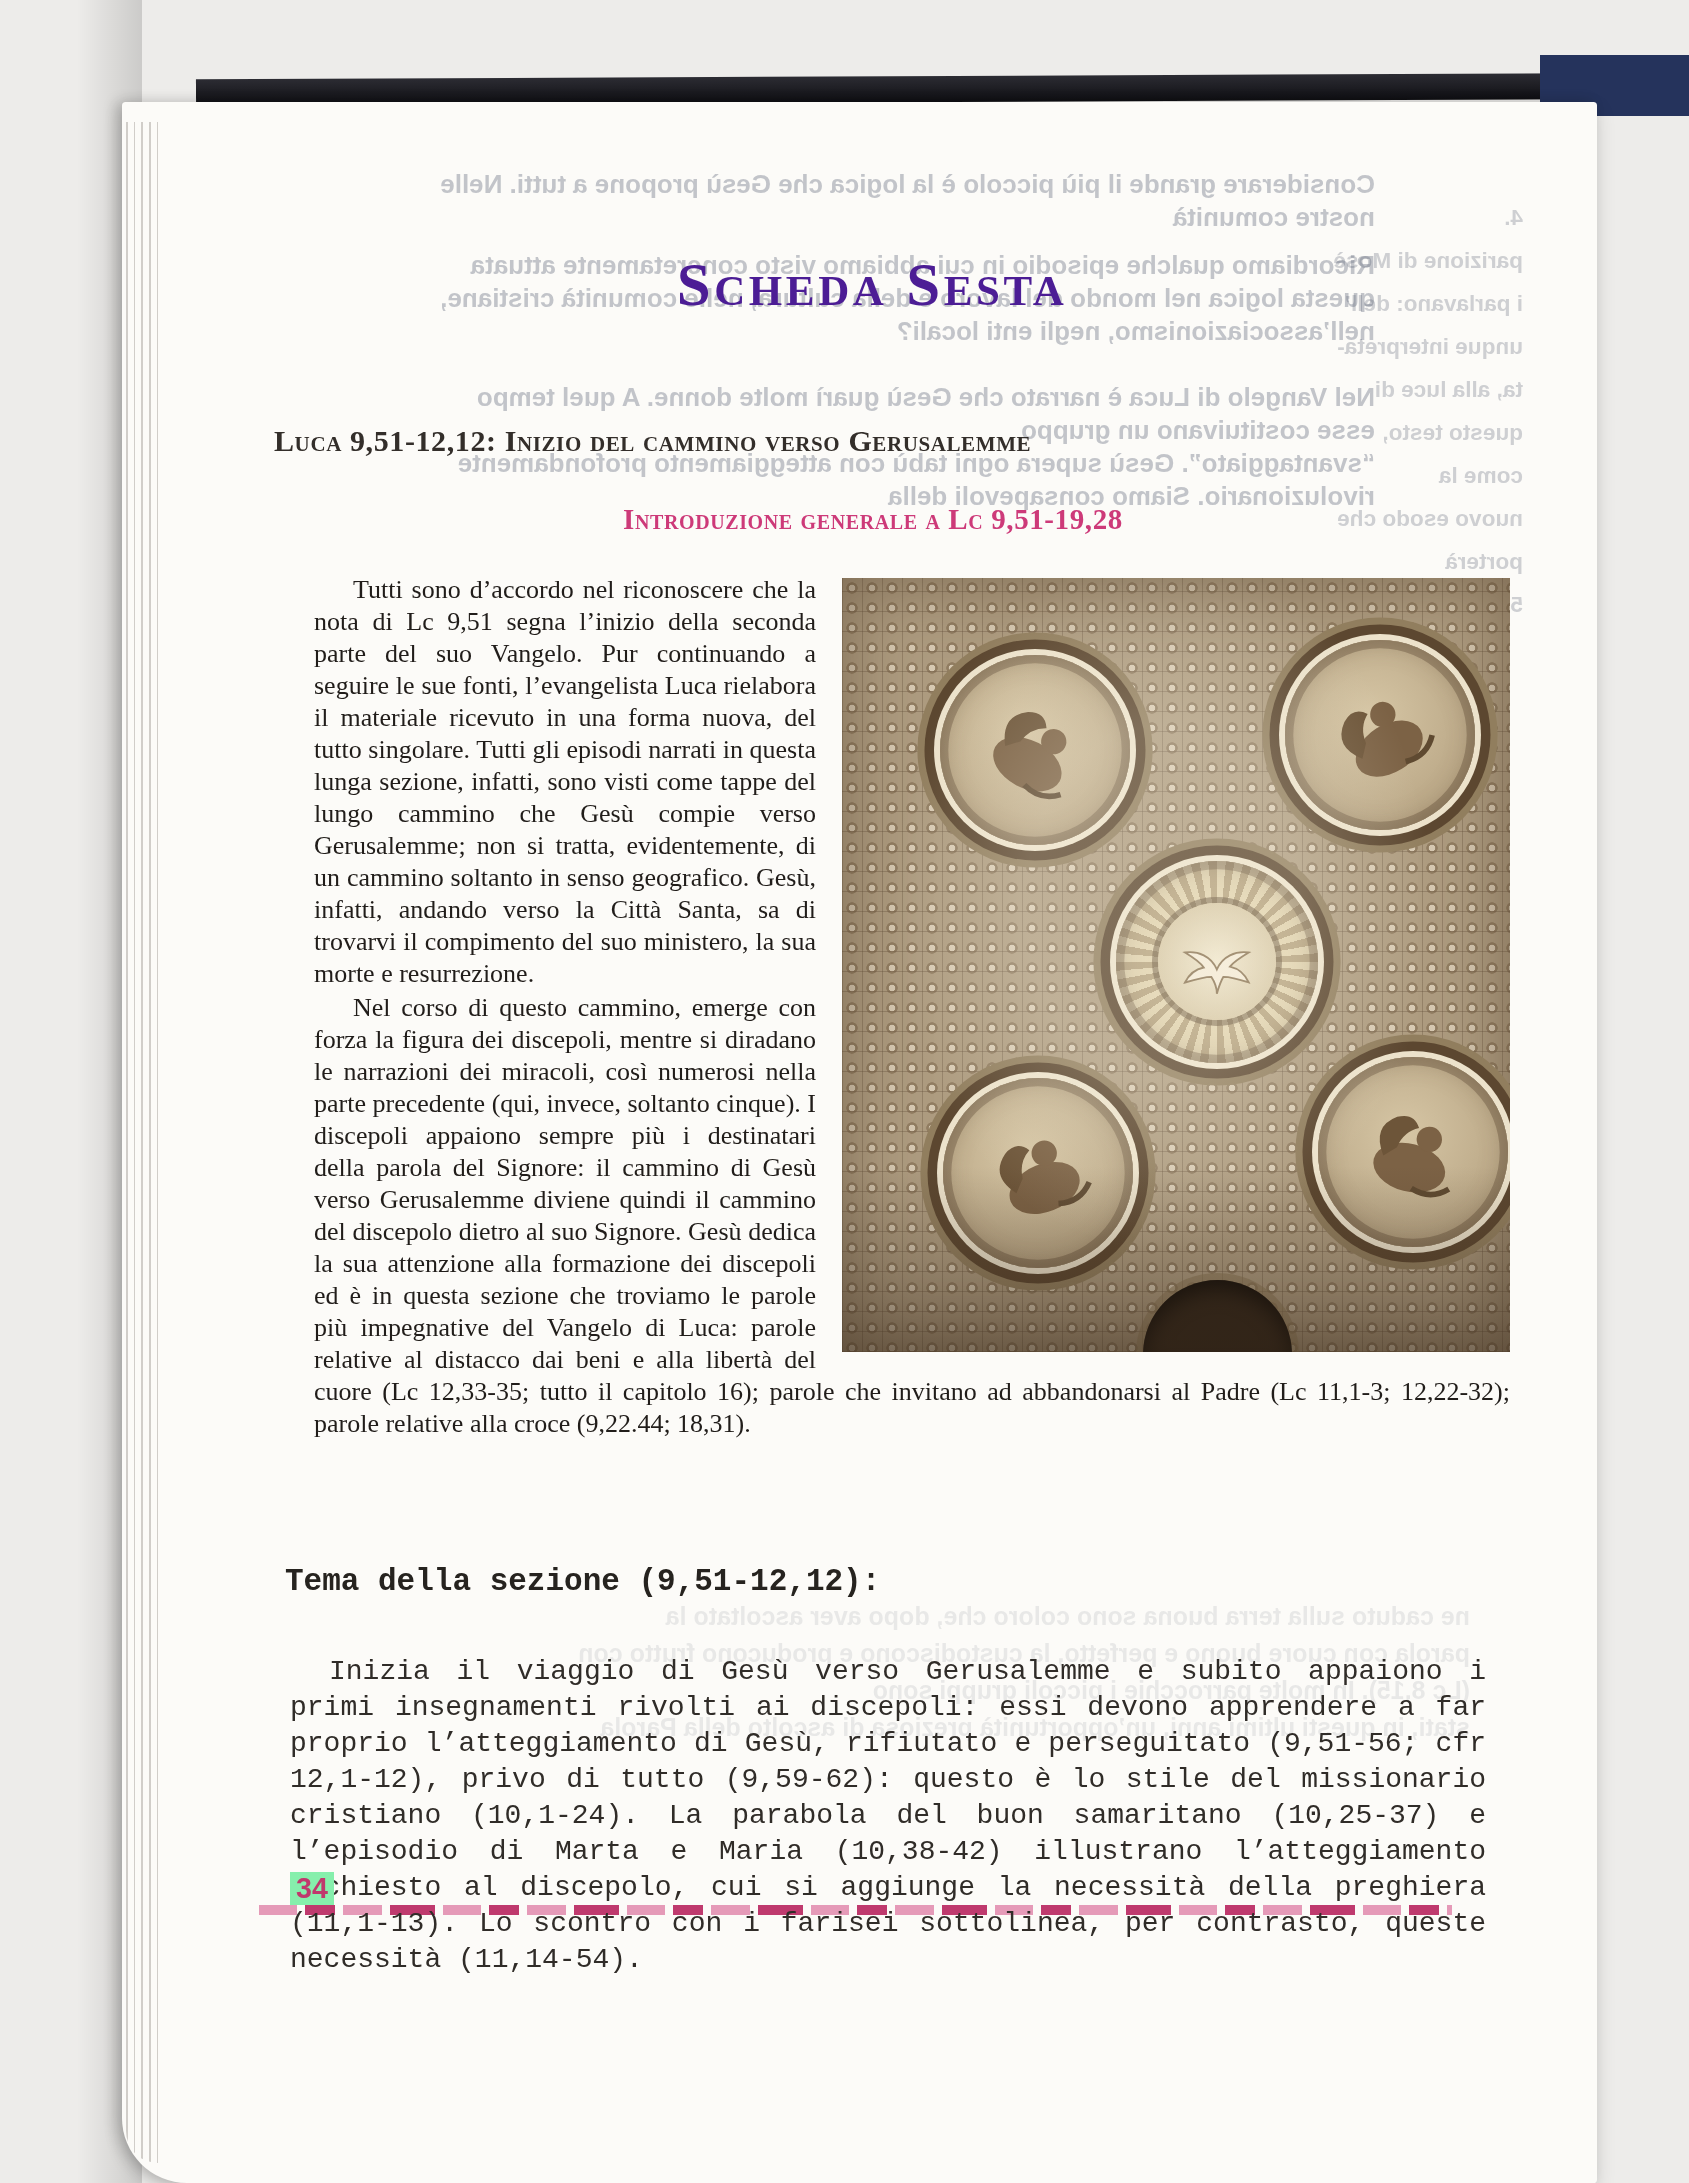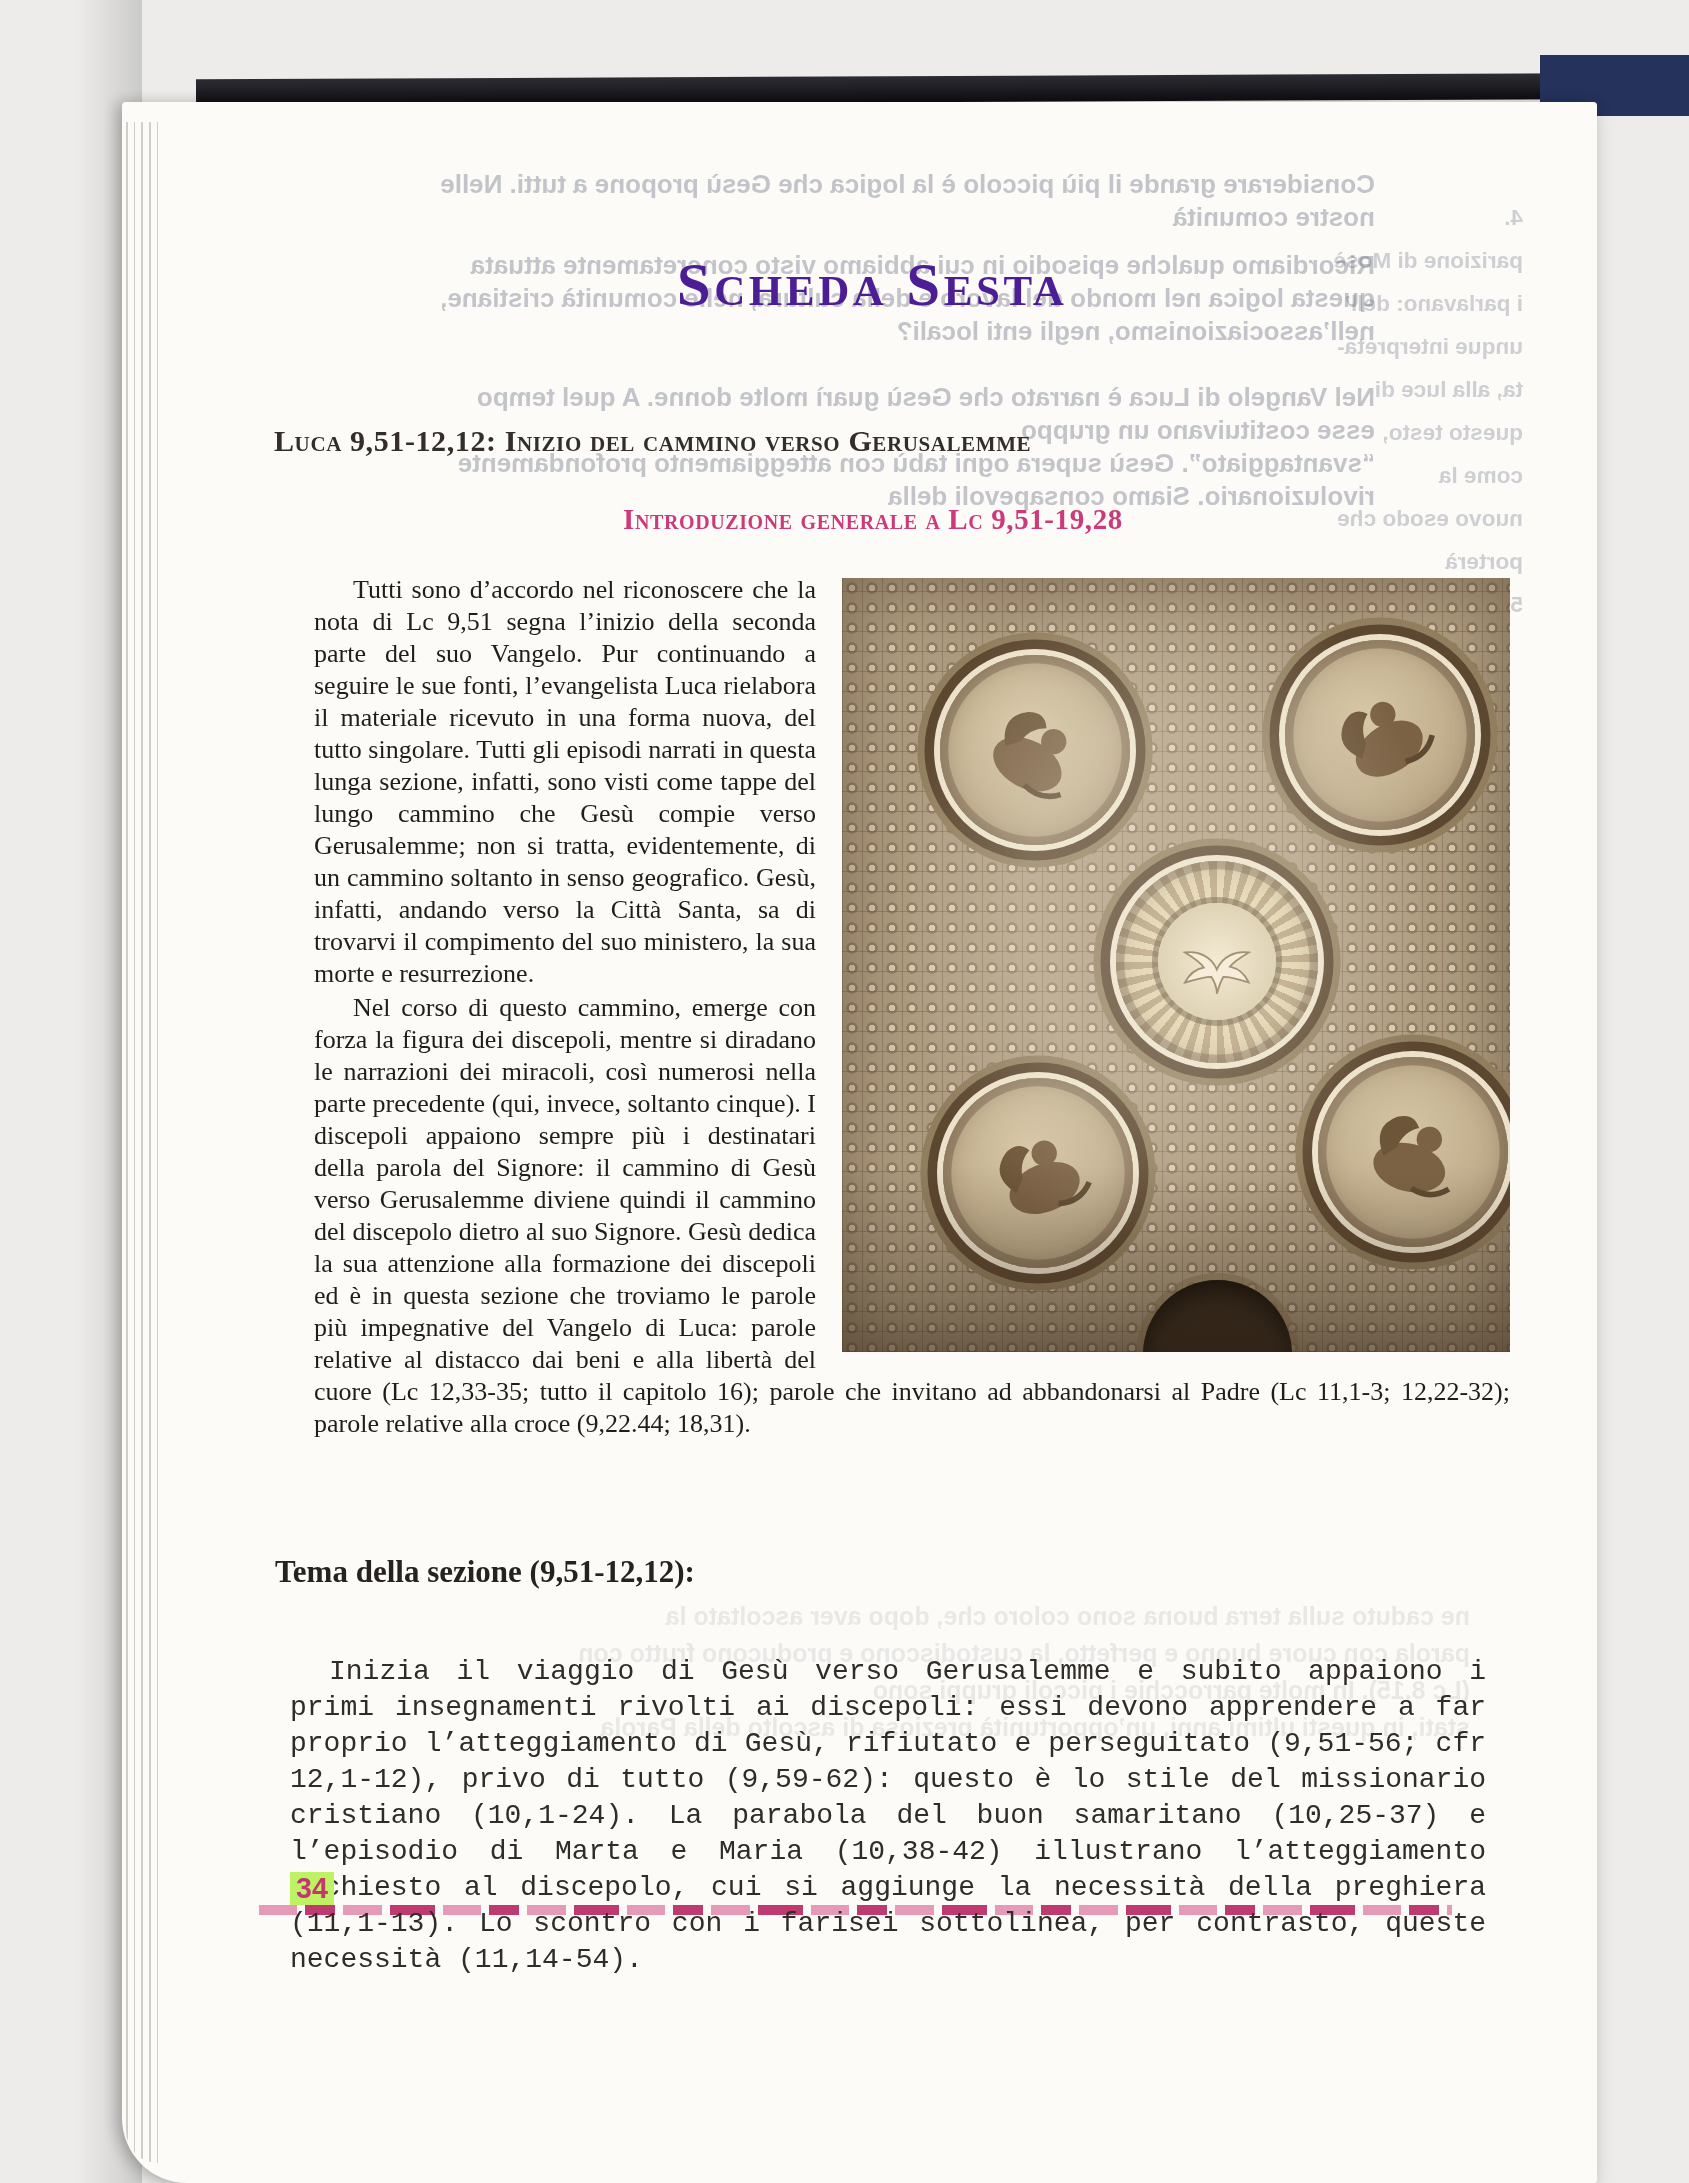--- a/index.html
+++ b/index.html
@@ -123,43 +123,43 @@
   .arch {
     position:absolute; left:301px; bottom:-3.6px; width:149px; height:75px;
     background:#32261a; border-radius:77px 77px 0 0;
     box-shadow:0 0 0 7.1px rgba(138,118,85,.55), inset 0 9.5px 20px rgba(0,0,0,.6);
     z-index:4;
   }
 
   
   .tema-heading {
     position:absolute; left:275px; top:1554px; width:1196px; z-index:4;
-    font-family:Liberation Serif, serif; font-weight:bold;
-    font-size:31px; color:#26231f; margin:0;
+    font-family:Liberation Mono, monospace; font-weight:bold;
+    font-size:31px; color:#26231f; margin:10px;
   }
   .tema-para {
     position:absolute; left:274px; top:1638px; width:1196px; z-index:4;
     font-family:Liberation Mono, monospace;
     font-size:28px; line-height:36px; color:#302c28;
     text-align:justify; text-indent:39px; margin:16px;
   }
 
   
   .footer-rule {
     position:absolute; left:259px; top:1905px; width:1193px; height:10px; z-index:3;
     background:repeating-linear-gradient(90deg,
       #e59ab8 0 38px,  #fcfbf8 38px 46px,
       #bf3a6e 46px 76px, #fcfbf8 76px 84px,
       #e59ab8 84px 123px, #fcfbf8 123px 131px,
       #bf3a6e 131px 176px, #fcfbf8 176px 184px);
   }
   .page-number {
     position:absolute; left:290px; top:1872px; z-index:4;
     font-family:"Liberation Sans", sans-serif; font-weight:bold;
-    font-size:28.6px; color:#c0386d; background:#bef264; padding:0 6px;
+    font-size:28.6px; color:#c0386d; background:#86efac; padding:0 6px;
   }
 </style>
 </head>
 <body>
 
 <div class="scan">
 
   <div class="gutter-shadow"></div>
   <div class="cover-strip"></div>
   <div class="cover-navy"></div>

